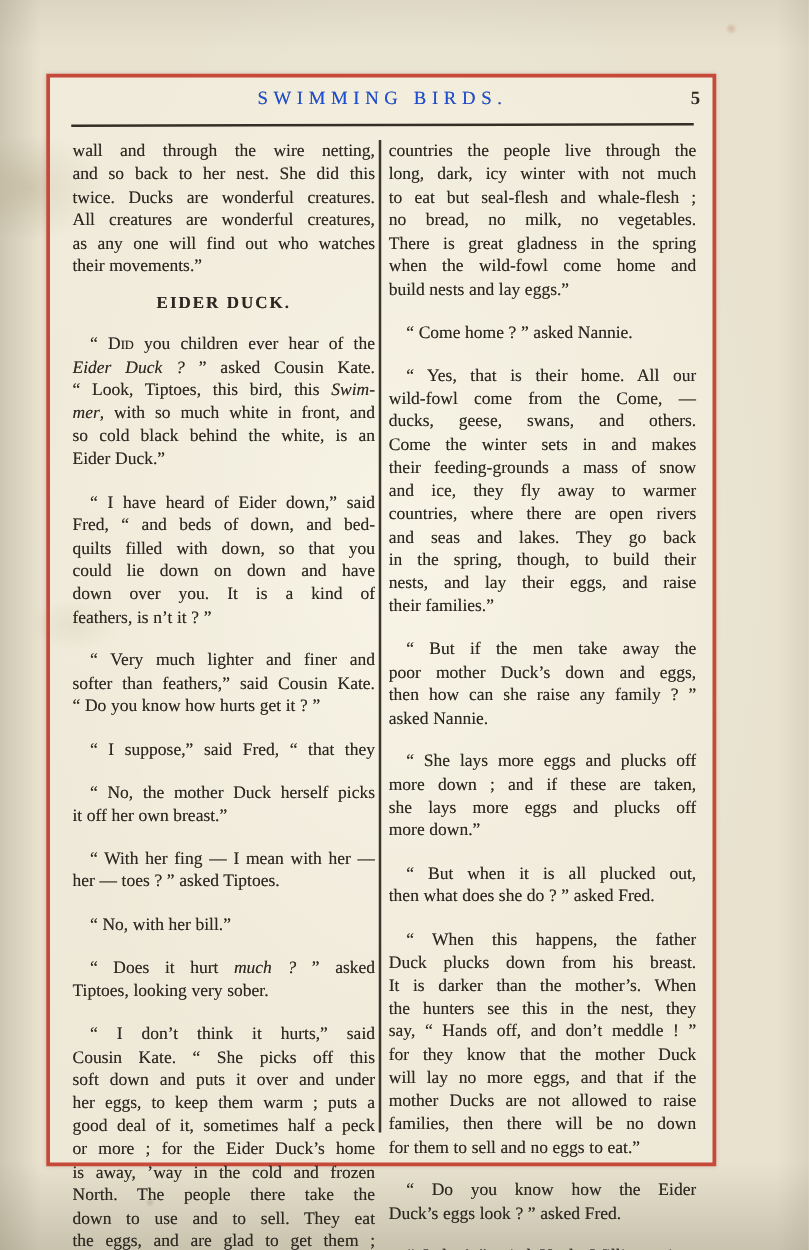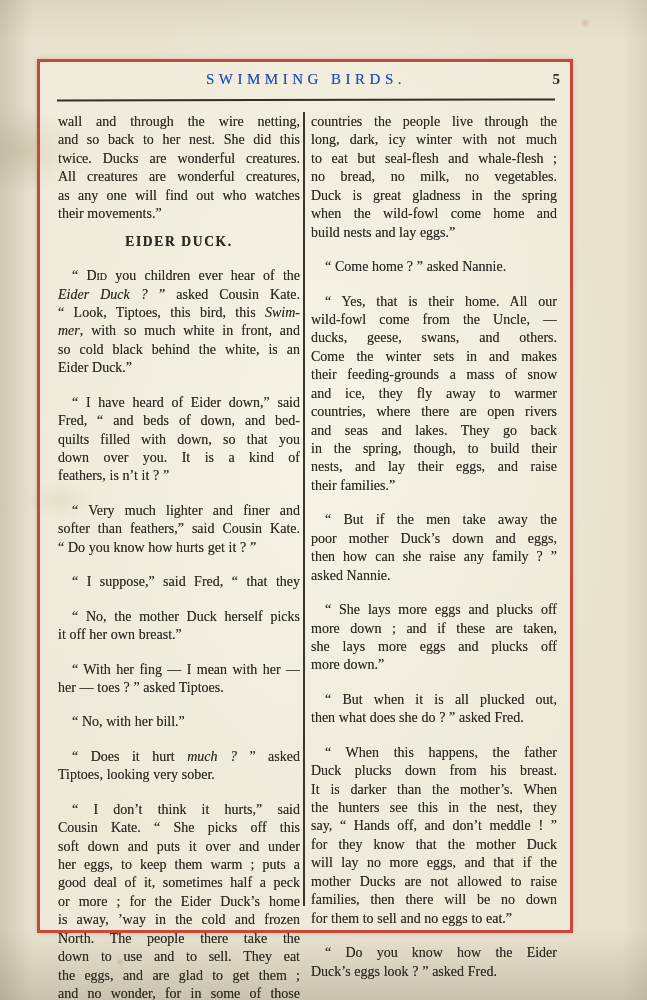--- a/index.html
+++ b/index.html
@@ -89,20 +89,21 @@
     <div class="heading">EIDER DUCK.</div>
     <div class="line indent">“ <span class="sc">Did</span> you children ever hear of the</div>
     <div class="line"><span class="it">Eider Duck ?</span> ” asked Cousin Kate.</div>
     <div class="line">“ Look, Tiptoes, this bird, this <span class="it">Swim-</span></div>
     <div class="line"><span class="it">mer</span>, with so much white in front, and</div>
     <div class="line">so cold black behind the white, is an</div>
     <div class="line endline">Eider Duck.”</div>
     <div class="line indent">“ I have heard of Eider down,” said</div>
     <div class="line">Fred, “ and beds of down, and bed-</div>
     <div class="line">quilts filled with down, so that you</div>
+    <div class="line">could lie down on down and have</div>
     <div class="line">down over you.  It is a kind of</div>
     <div class="line endline">feathers, is n’t it ? ”</div>
     <div class="line indent">“ Very much lighter and finer and</div>
     <div class="line">softer than feathers,” said Cousin Kate.</div>
     <div class="line endline">“ Do you know how hurts get it ? ”</div>
     <div class="line indent">“ I suppose,” said Fred, “ that they</div>
     <div class="line indent">“ No, the mother Duck herself picks</div>
     <div class="line endline">it off her own breast.”</div>
     <div class="line indent">“ With her fing — I mean with her —</div>
     <div class="line endline">her — toes ? ”  asked Tiptoes.</div>
@@ -120,26 +121,26 @@
     <div class="line">down to use and to sell.  They eat</div>
     <div class="line">the eggs, and are glad to get them ;</div>
     <div class="line">and no wonder, for in some of those</div>
   </div>
 <div class="column-divider"></div>
 <div class="column col-right" id="col-right">
     <div class="line">countries the people live through the</div>
     <div class="line">long, dark, icy winter with not much</div>
     <div class="line">to eat but seal-flesh and whale-flesh ;</div>
     <div class="line">no bread, no milk, no vegetables.</div>
-    <div class="line">Duck is great gladness in the spring</div>
+    <div class="line">There is great gladness in the spring</div>
     <div class="line">when the wild-fowl come home and</div>
     <div class="line endline">build nests and lay eggs.”</div>
     <div class="line indent endline">“ Come home ? ” asked Nannie.</div>
     <div class="line indent">“ Yes, that is their home.  All our</div>
-    <div class="line">wild-fowl come from the Uncle, —</div>
+    <div class="line">wild-fowl come from the Come, —</div>
     <div class="line">ducks, geese, swans, and others.</div>
     <div class="line">Come the winter sets in and makes</div>
     <div class="line">their feeding-grounds a mass of snow</div>
     <div class="line">and ice, they fly away to warmer</div>
     <div class="line">countries, where there are open rivers</div>
     <div class="line">and seas and lakes.  They go back</div>
     <div class="line">in the spring, though, to build their</div>
     <div class="line">nests, and lay their eggs, and raise</div>
     <div class="line endline">their families.”</div>
     <div class="line indent">“ But if the men take away the</div>

